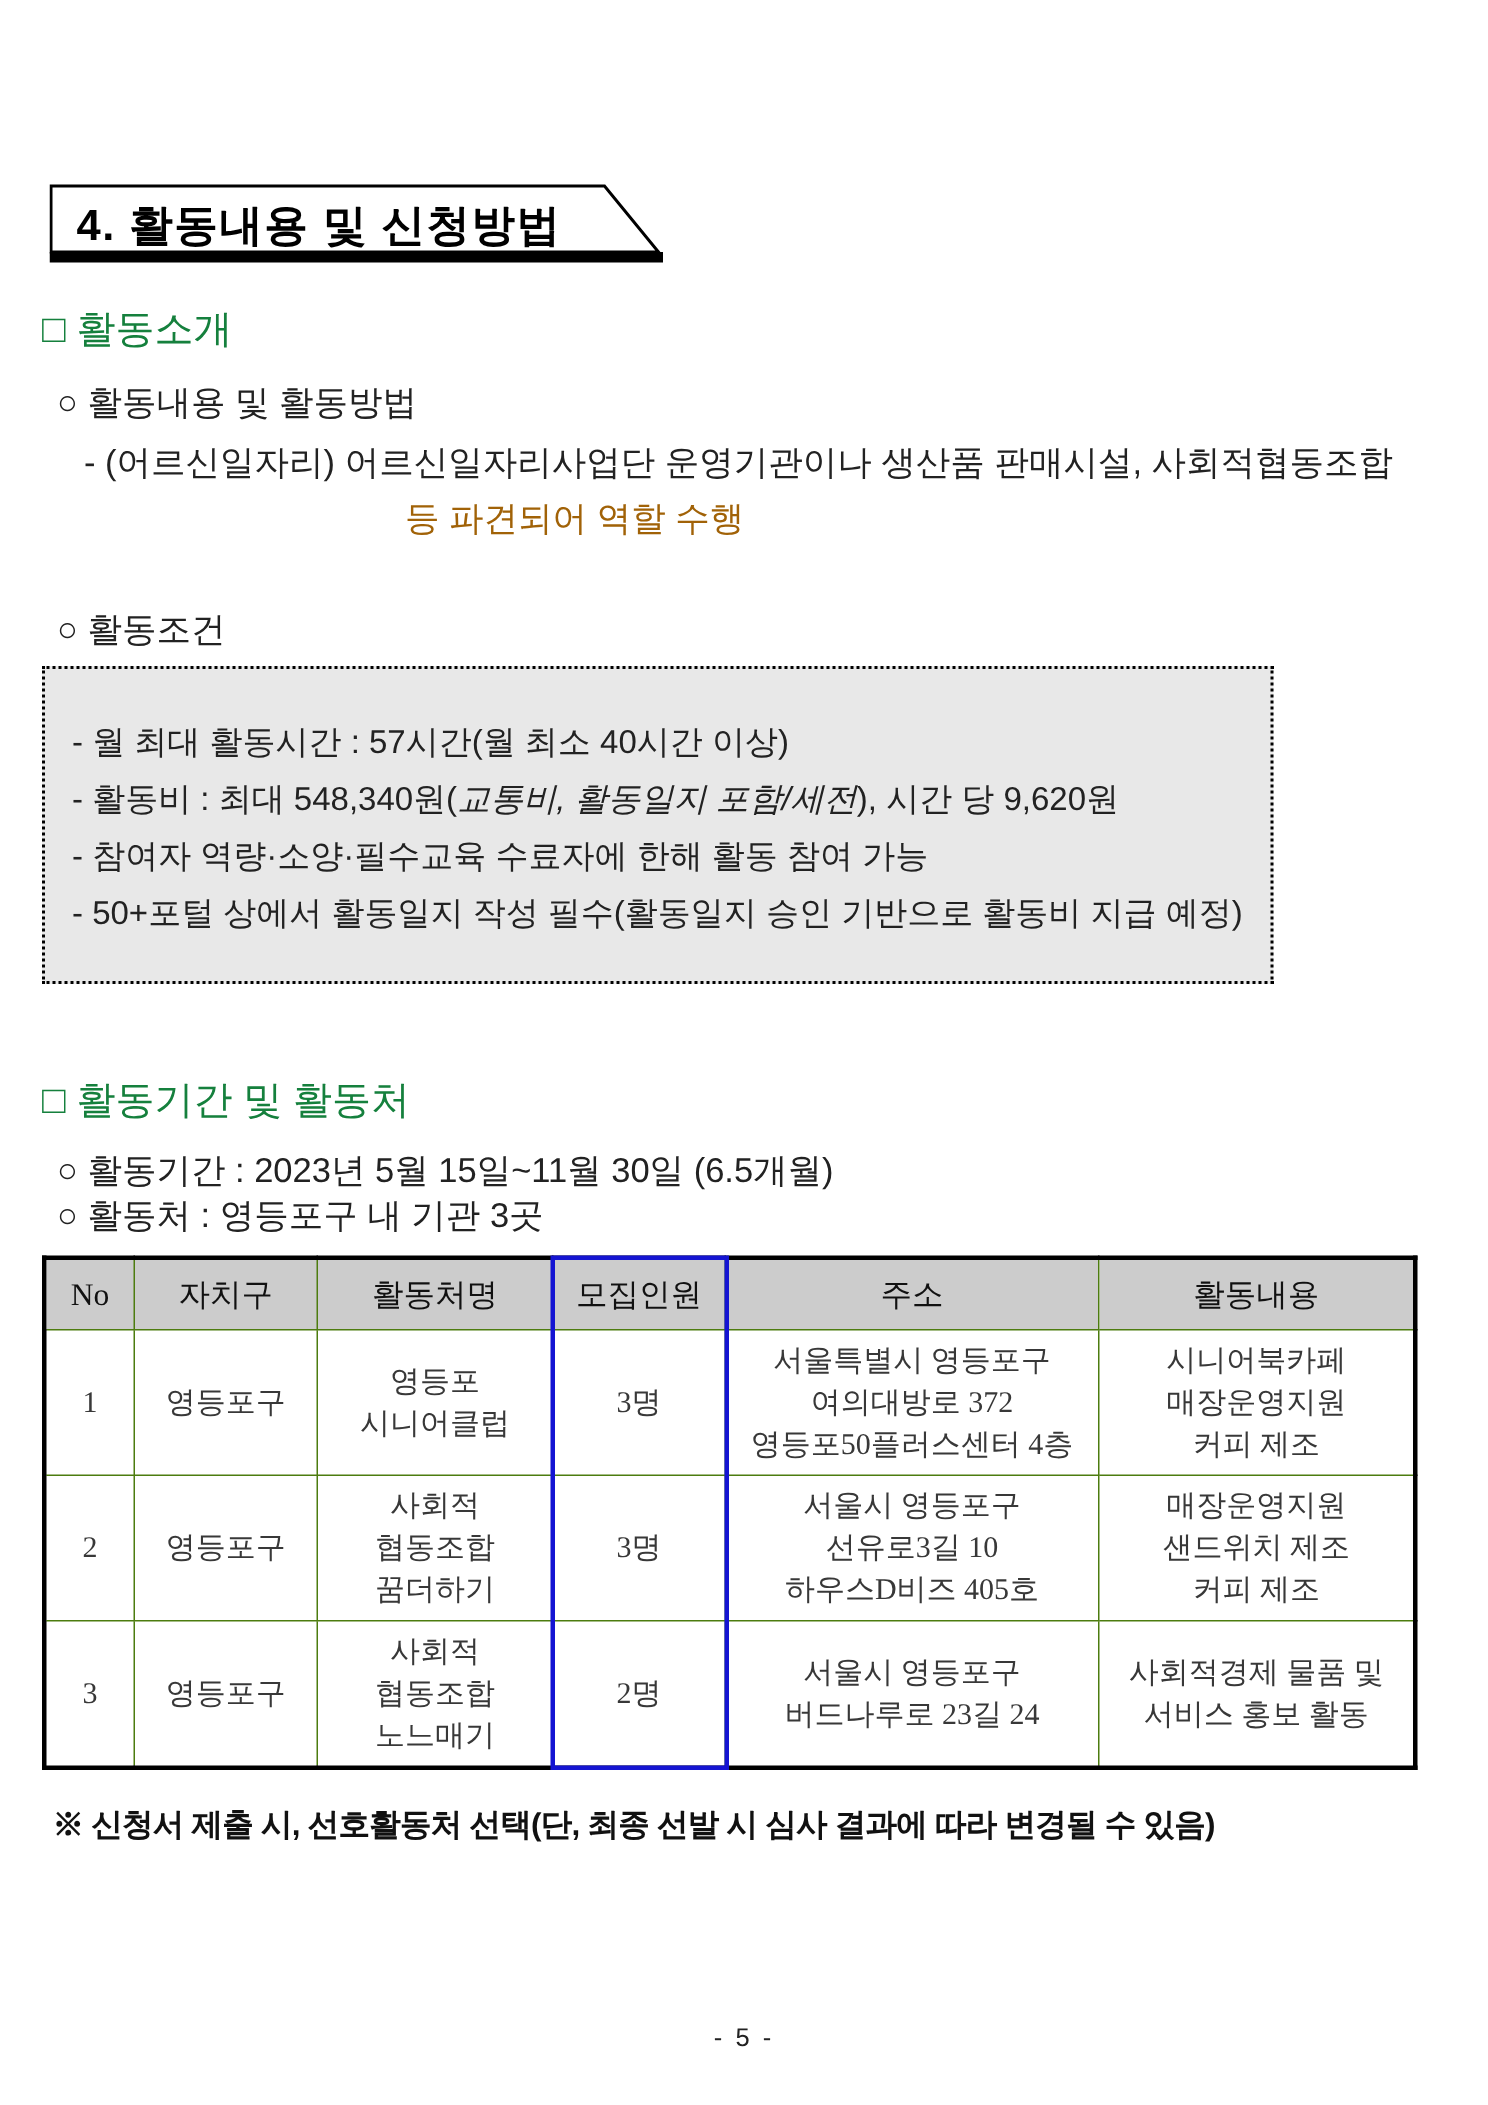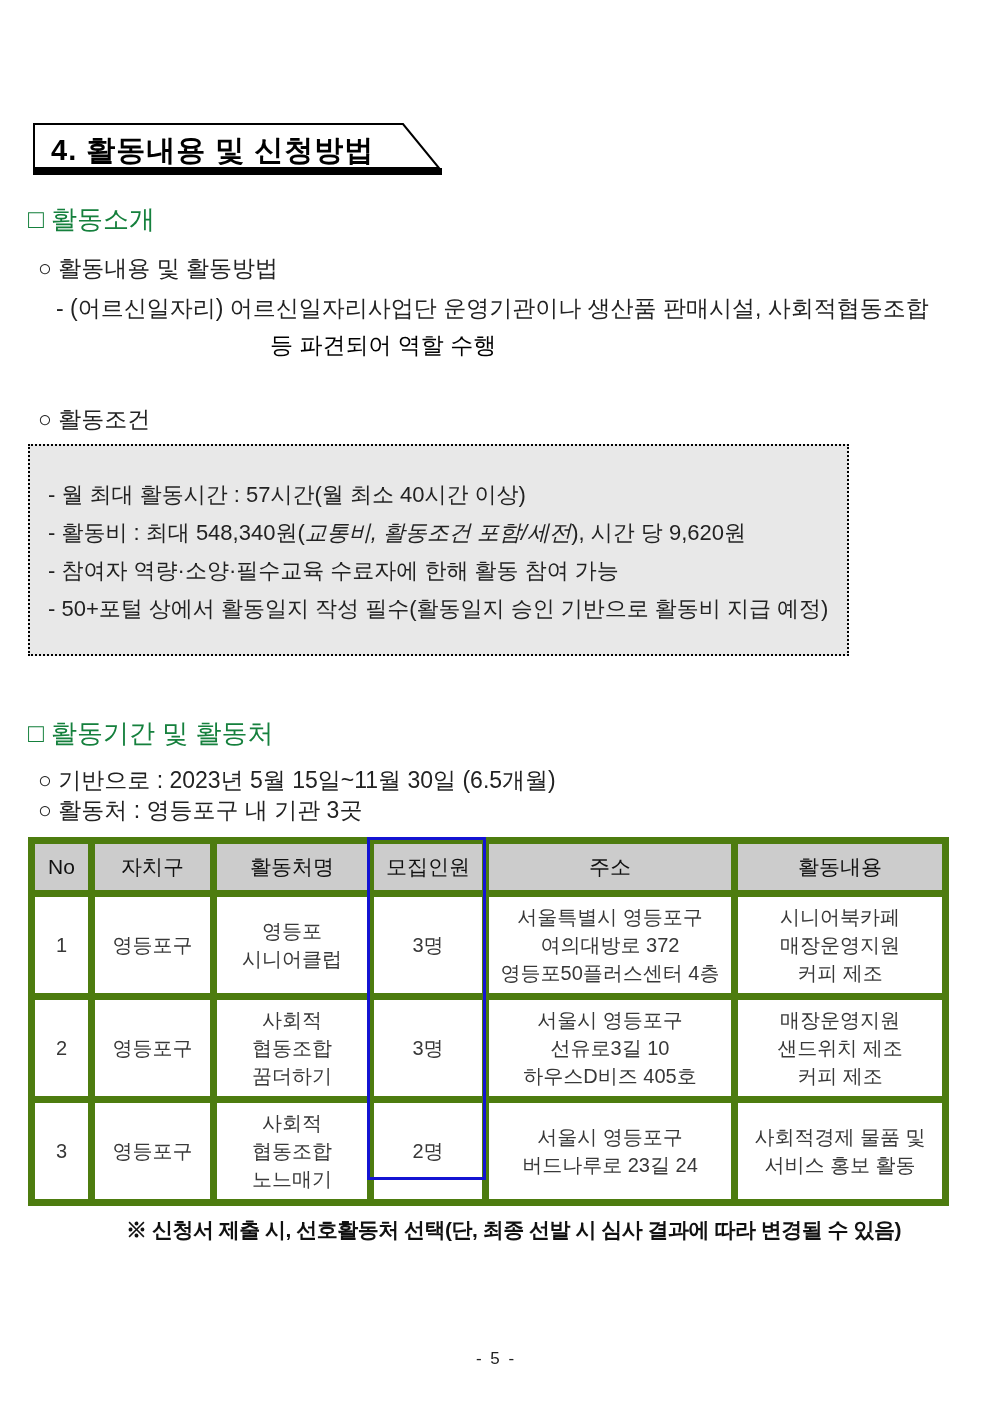--- a/index.html
+++ b/index.html
@@ -21,21 +21,21 @@
   .banner-title {
     position: absolute; left: 18px; top: 9px;
     font-size: 29px; font-weight: bold; letter-spacing: 1px; color: #000;
     white-space: nowrap;
   }
 
   
   .sq-heading { font-size: 26px; line-height: 34px; color: #15803d; }
   .o-heading  { font-size: 23px; line-height: 30px; color: #222; margin-left: 10px; }
   .detail-line { font-size: 23px; line-height: 30px; color: #222; margin-left: 28px; }
-  .detail-cont { font-size: 23px; line-height: 30px; color: #000000; margin-left: 242px; }
+  .detail-cont { font-size: 23px; line-height: 30px; color: #a16207; margin-left: 242px; }
 
   .mt-intro   { margin-top: 25px; }
   .mt-sub     { margin-top: 17px; }
   .mt-d1      { margin-top: 10px; }
   .mt-d2      { margin-top: 7px; }
   .mt-cond    { margin-top: 44px; }
   .mt-period  { margin-top: 60px; }
   .mt-pline   { margin-top: 15px; }
   .mt-place   { }
 
@@ -53,24 +53,25 @@
 
   
   .table-wrap { position: relative; margin-top: 12px; width: 916px; }
   table.activity {
     border-collapse: collapse;
     table-layout: fixed;
     width: 914px;
     border: 3px solid #000;
   }
   table.activity th, table.activity td {
-    border: 7px solid #4d7c0f;
+    border: 1px solid #4d7c0f;
     text-align: center;
     vertical-align: middle;
     overflow: hidden;
+    font-family: Liberation Serif, serif;
   }
   table.activity th {
     background: #cccccc;
     font-weight: normal;
     font-size: 21px;
     color: #111;
     height: 42px;
     padding: 2px;
   }
   table.activity td {
@@ -88,24 +89,23 @@
 
   .hl-overlay {
     position: absolute;
     pointer-events: none;
     box-sizing: border-box;
     border: 3px solid #1414d2;
   }
 
   
   .footnote {
-    margin-top: 10px; margin-left: 7px;
+    margin-top: 22px; margin-left: 7px;
     font-size: 21px; font-weight: bold; letter-spacing: -0.5px; color: #111;
     white-space: nowrap;
-    text-align: center;
   }
   .pagenum {
     position: absolute; left: 50%; bottom: 34px;
     transform: translateX(-50%);
     font-size: 17px; color: #222; letter-spacing: 2px;
   }
 </style>
 </head>
 <body>
 
@@ -120,27 +120,27 @@
   </div>
 
   <div class="sq-heading mt-intro">□ 활동소개</div>
   <div class="o-heading mt-sub">○ 활동내용 및 활동방법</div>
   <div class="detail-line mt-d1">- (어르신일자리) 어르신일자리사업단 운영기관이나 생산품 판매시설, 사회적협동조합</div>
   <div class="detail-cont mt-d2">등 파견되어 역할 수행</div>
 
   <div class="o-heading mt-cond">○ 활동조건</div>
   <div class="cond-box">
       <div class="cond-line"><span>- 월 최대 활동시간 : 57시간(월 최소 40시간 이상)</span></div>
-      <div class="cond-line"><span>- 활동비 : 최대 548,340원(</span><span class="it">교통비, 활동조건 포함/세전</span><span>), 시간 당 9,620원</span></div>
+      <div class="cond-line"><span>- 활동비 : 최대 548,340원(</span><span class="it">교통비, 활동일지 포함/세전</span><span>), 시간 당 9,620원</span></div>
       <div class="cond-line"><span>- 참여자 역량·소양·필수교육 수료자에 한해 활동 참여 가능</span></div>
       <div class="cond-line"><span>- 50+포털 상에서 활동일지 작성 필수(활동일지 승인 기반으로 활동비 지급 예정)</span></div>
     </div>
 
   <div class="sq-heading mt-period">□ 활동기간 및 활동처</div>
-  <div class="o-heading mt-pline">○ 기반으로 : 2023년 5월 15일~11월 30일 (6.5개월)</div>
+  <div class="o-heading mt-pline">○ 활동기간 : 2023년 5월 15일~11월 30일 (6.5개월)</div>
   <div class="o-heading mt-place">○ 활동처 : 영등포구 내 기관 3곳</div>
 
   <div class="table-wrap">
     <table class="activity">
       <colgroup>
         <col class="col-no">
           <col class="col-gu">
           <col class="col-org">
         <col class="col-num">
           <col class="col-addr">

